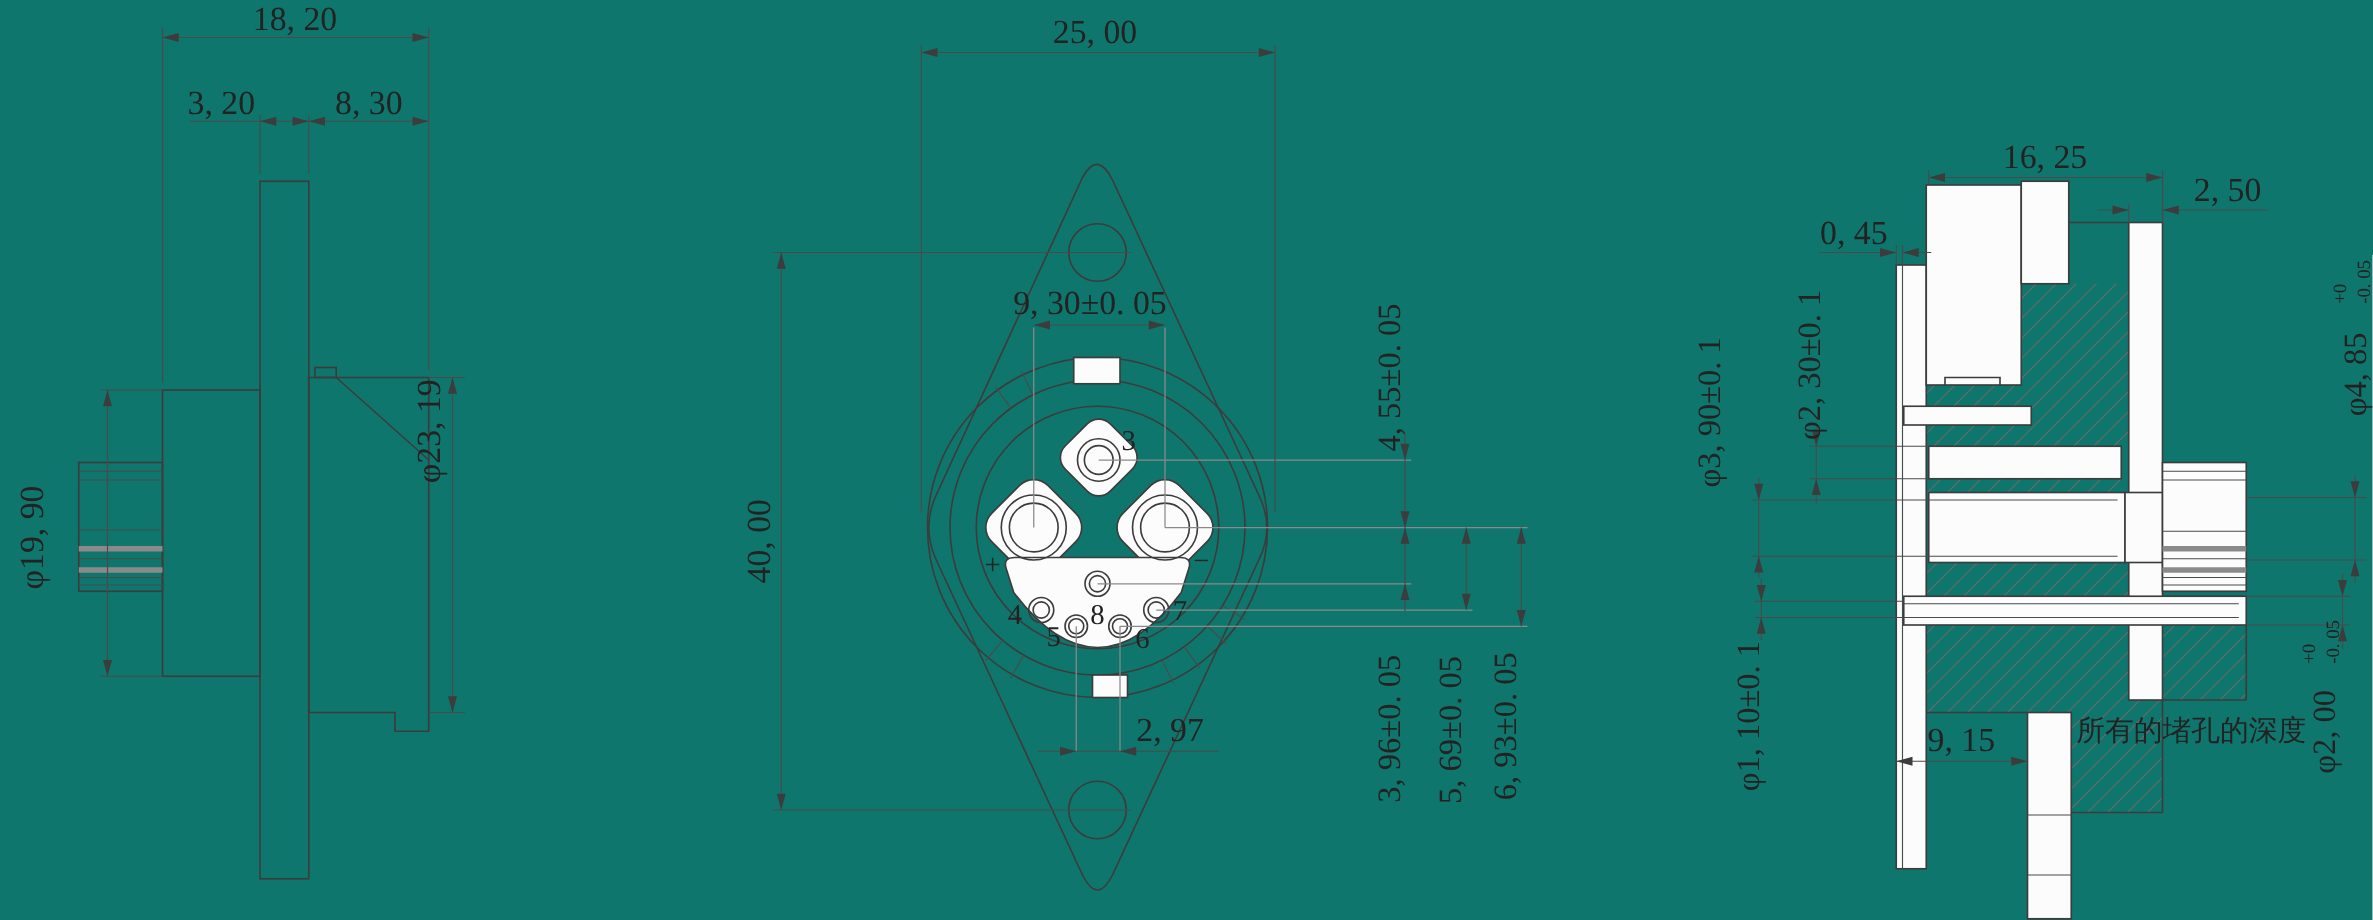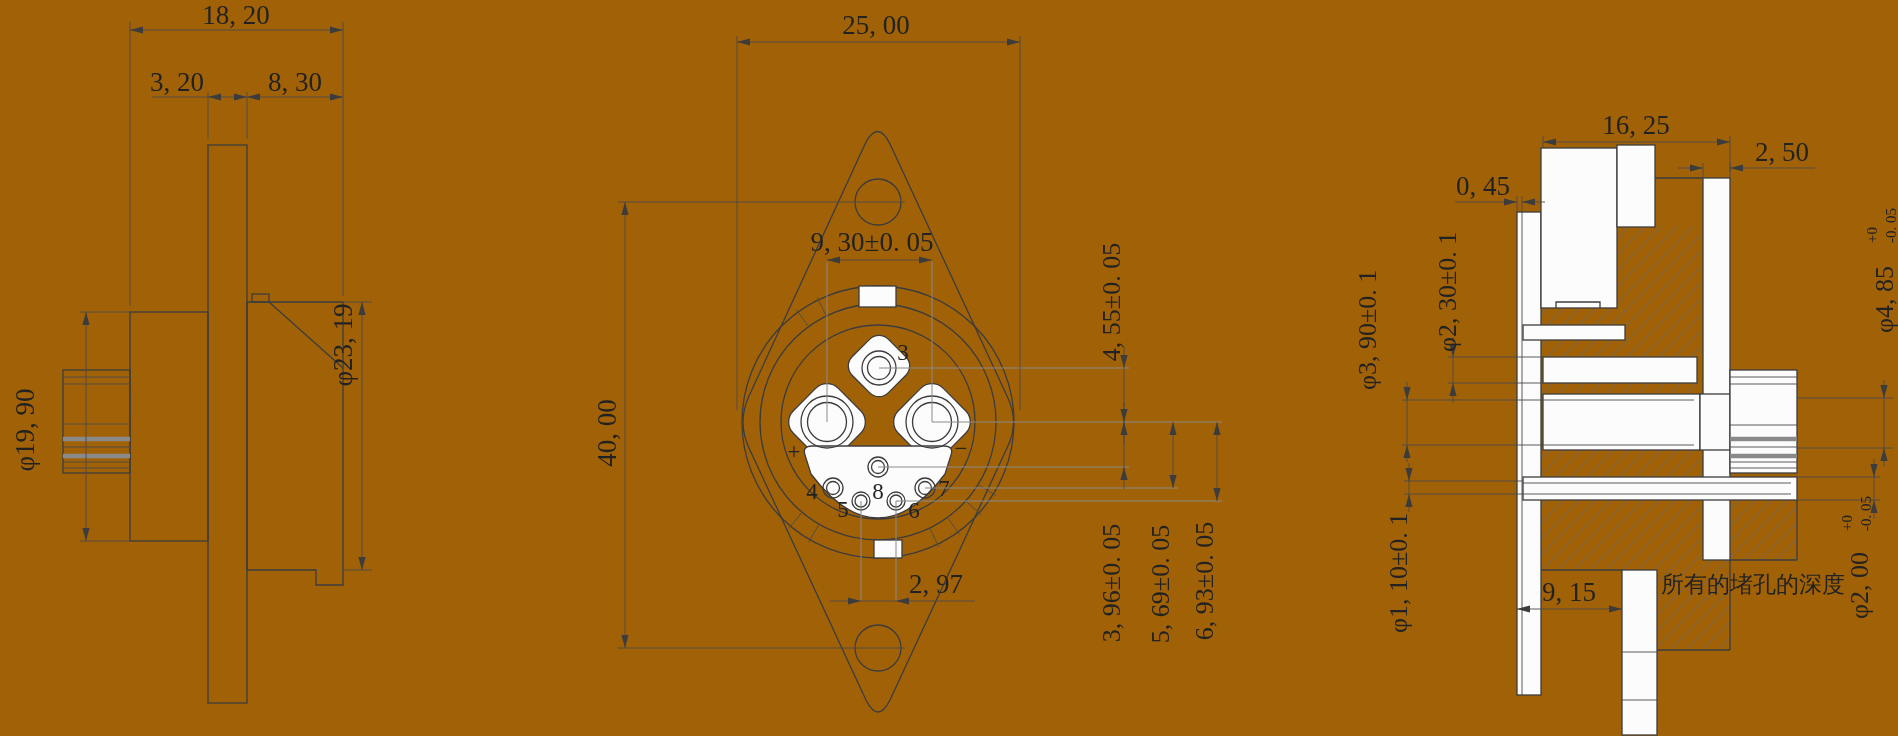--- a/index.html
+++ b/index.html
@@ -1,16 +1,16 @@
 <!DOCTYPE html>
 <html><head>
 <meta charset="utf-8">
 <style>
   html,body{margin:0;padding:0;background:#fcfcfc;}
-  #stage{width:1898px;height:736px;position:relative;background:#a16207;overflow:hidden;text-align:center;}
+  #stage{width:1898px;height:736px;position:relative;background:#0f766e;overflow:hidden;text-align:center;}
   svg{display:block}
   .ln{stroke:#3c3c3c;stroke-width:1.3;fill:none}
   .fw{fill:#fcfcfc;stroke:#3c3c3c;stroke-width:1.3}
   .lt{stroke:#4a4a4a;stroke-width:0.9;fill:none}
   .gy{stroke:#8a8a8a;stroke-width:1;fill:none}
   .band{stroke:#8a8a8a;stroke-width:4.5;fill:none}
   .hatchbox{fill:url(#hatch);stroke:none}
   text{fill:#222;font-family:"Liberation Serif","DejaVu Serif",serif;font-size:27px}
   .mid{text-anchor:middle}
   .sm{font-size:26px}

